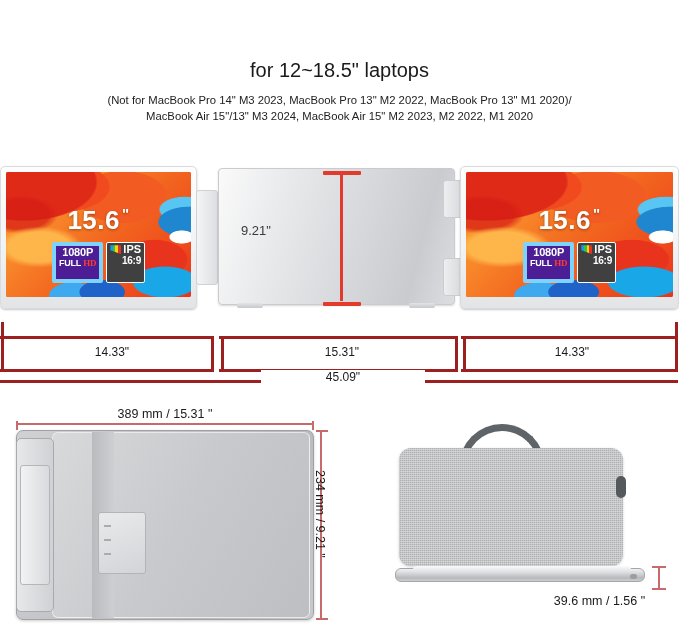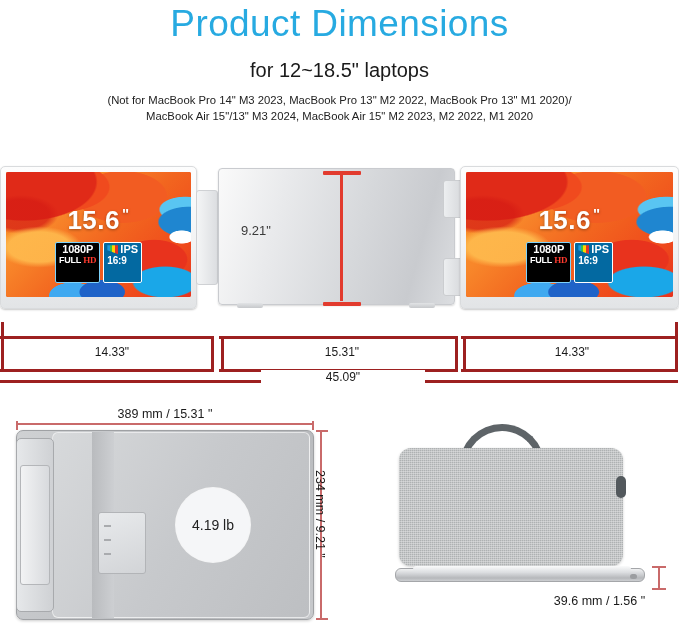--- a/index.html
+++ b/index.html
@@ -43,27 +43,27 @@
       linear-gradient(135deg,#f79728 0%,#f8872a 30%,#f2651f 55%,#ef4b1c 80%,#e8331d 100%);}
   .wall::after{content:"";position:absolute;inset:0;
     background:
       radial-gradient(42% 30% at 18% 60%, rgba(255,190,80,.85) 0 40%, rgba(255,190,80,0) 55%),
       radial-gradient(34% 26% at 8% 34%, rgba(214,28,20,.75) 0 45%, rgba(214,28,20,0) 60%);}
   .sz{position:absolute;left:0;right:0;top:26%;text-align:center;color:#fff;
       font-size:26px;font-weight:700;letter-spacing:.5px;
       text-shadow:0 1px 3px rgba(0,0,0,.35);}
   .sz .q{font-size:15px;vertical-align:super;margin-left:2px;font-weight:700;}
   .badges{position:absolute;left:0;right:0;top:56%;display:flex;justify-content:center;gap:3px;}
-  .b1{background:#000000;color:#fff;border:1px solid #7dd3fc;border-radius:2px;
+  .b1{background:#4c1d95;color:#fff;border:4px solid #7dd3fc;border-radius:2px;
       padding:1px 3px 2px;line-height:1.05;text-align:center;}
   .b1 .t{font-size:11px;font-weight:700;letter-spacing:-.2px;}
   .b1 .u{font-size:9px;font-weight:700;letter-spacing:-.2px;}
   .b1 .u .hd{color:#ff3a2e;font-family:Liberation Serif, serif;}
-  .b2{background:#0369a1;border:1px solid #fff;border-radius:2px;
-      padding:1px 3px 16px;line-height:1.05;text-align:left;}
+  .b2{background:#404040;border:1px solid #fff;border-radius:2px;
+      padding:1px 3px 16px;line-height:1.05;text-align:right;}
   .b2 .t{font-size:11px;font-weight:700;color:#fff;display:flex;align-items:center;gap:2px;}
   .b2 .u{font-size:10px;font-weight:700;color:#fff;letter-spacing:-.2px;}
   .wedge{width:11px;height:9px;
          background:linear-gradient(90deg,#1b9ae0 0 25%,#34c24a 25% 50%,#ffd400 50% 75%,#e0322a 75% 100%);
          clip-path:polygon(0 0,100% 0,100% 100%,0 55%);}
 
   
   .center{position:absolute;left:218px;top:2px;width:237px;height:137px;border-radius:4px;
           background:linear-gradient(105deg,#fafafa 0%,#e9eaec 26%,#d6d8db 58%,#c9cbcf 82%,#dcdee1 100%);
           border:1px solid #c9cbcf;box-sizing:border-box;box-shadow:0 1px 2px rgba(0,0,0,.16);}
@@ -139,21 +139,20 @@
   .ibeam{position:absolute;left:652px;top:566px;width:14px;height:24px;}
   .ibeam .v{position:absolute;left:6px;top:0;width:1.6px;height:24px;background:#c96a6a;}
   .ibeam .t,.ibeam .b{position:absolute;left:0;width:14px;height:1.6px;background:#c96a6a;}
   .profdim{position:absolute;left:520px;top:594px;width:159px;text-align:center;font-size:12.5px;}
 </style>
 </head>
 <body>
 
 <div class="page">
 
-  <div class="title">Product Dimensions</div>
   <div class="subtitle">for 12~18.5" laptops</div>
   <div class="fineprint">
     <div>(Not for MacBook Pro 14" M3 2023, MacBook Pro 13" M2 2022, MacBook Pro 13" M1 2020)/</div>
     <div>MacBook Air 15"/13" M3 2024, MacBook Air 15" M2 2023,  M2 2022, M1 2020</div>
   </div>
 
   <div class="monitors">
 
     <div class="panel left">
       <div class="screen">
@@ -246,21 +245,20 @@
   <div class="dev">
     <div class="devbody"></div>
     <div class="devlip"></div>
     <div class="devrail"></div>
     <div class="devside"></div>
     <div class="devtab">
       <i style="top:12px"></i>
         <i style="top:26px"></i>
         <i style="top:40px"></i>
     </div>
-    <div class="weight">4.19 lb</div>
   </div>
 
   <div class="devrightdim">
     <div class="line"></div>
     <div class="c1" style="top:0"></div>
     <div class="c2" style="top:188px"></div>
     <div class="txt">234 mm / 9.21 "</div>
   </div>
 
   <div class="bag">

